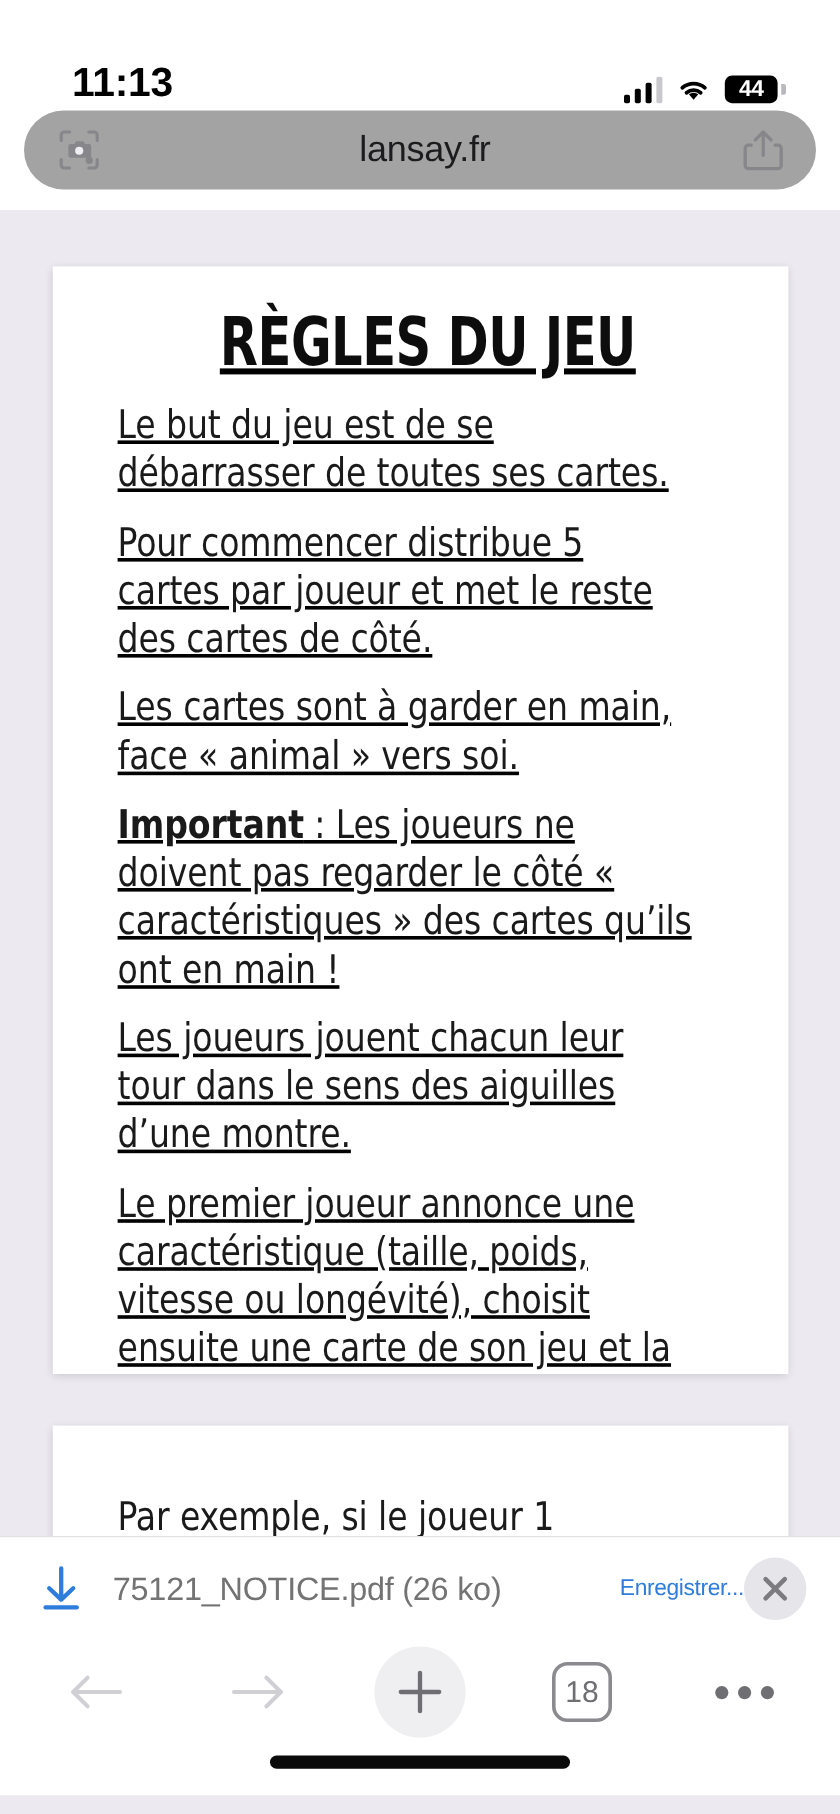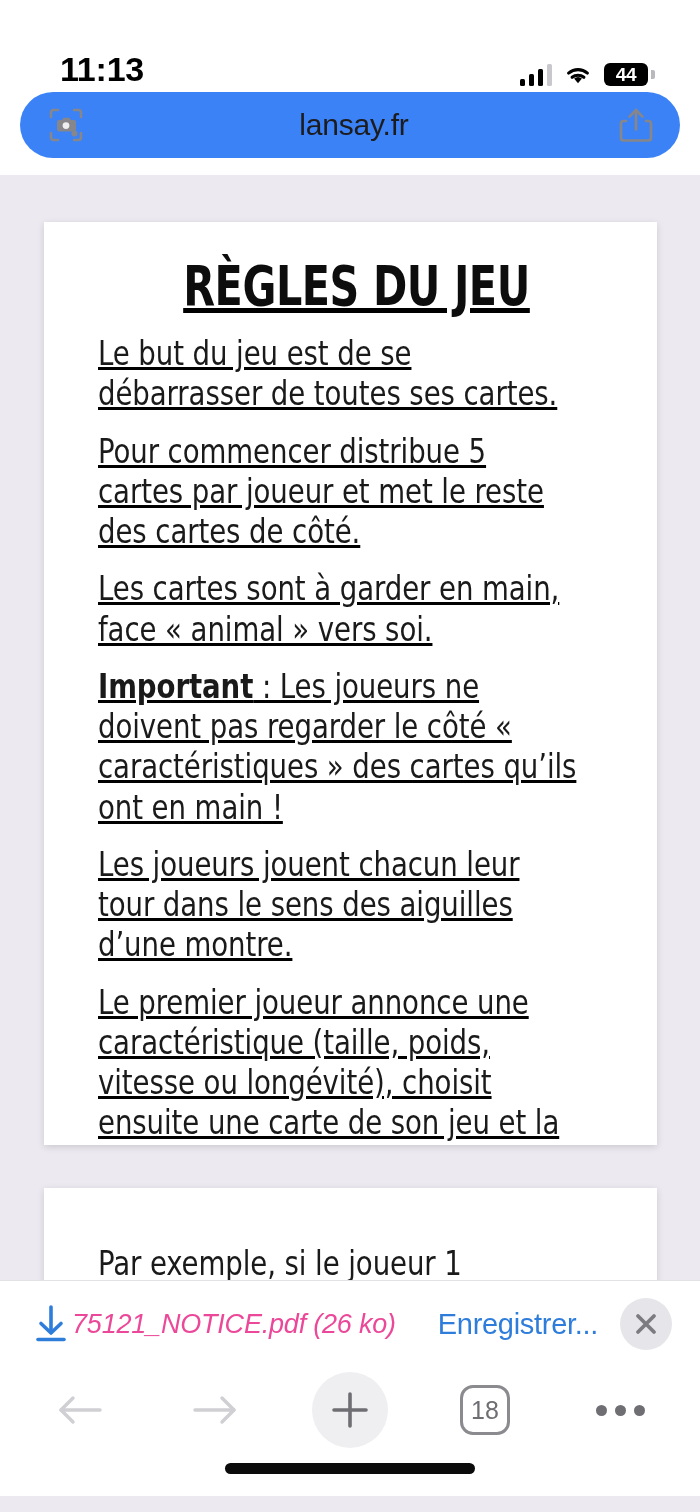--- a/index.html
+++ b/index.html
@@ -85,21 +85,21 @@
     line-height: 1;
   }
 
   
   .url-bar-wrap {
     padding: 6px 20px 22px 20px;
     background: #ffffff;
   }
   .url-bar {
     height: 66px;
-    background: #3b82f6;
+    background: #a3a3a3;
     border-radius: 33px;
     display: flex;
     align-items: center;
     justify-content: space-between;
     padding: 0 24px 0 26px;
     box-sizing: border-box;
   }
   .url-text {
     font-size: 30px;
     color: #1c1c1e;
@@ -196,32 +196,31 @@
     display: flex;
     align-items: center;
     padding: 0 28px 0 30px;
     box-sizing: border-box;
     border-top: 1px solid #e2e2e6;
     border-bottom: 1px solid #e2e2e6;
   }
   .dl-icon { width: 42px; flex: 0 0 42px; display:flex; align-items:center; justify-content:center; }
   .dl-filename {
     font-size: 27px;
-    color: #ec4899;
+    color: #737373;
+    margin-left: 22px;
     letter-spacing: -0.2px;
     white-space: nowrap;
-    font-style: italic;
   }
   .dl-spacer { flex: 1; }
   .dl-save {
-    font-size: 29px;
+    font-size: 19px;
     color: #2f7ddb;
     letter-spacing: -0.3px;
     white-space: nowrap;
-    margin-right: 22px;
   }
   .dl-close {
     width: 52px;
     height: 52px;
     border-radius: 50%;
     background: #e6e6ea;
     display: flex;
     align-items: center;
     justify-content: center;
     flex: 0 0 52px;

